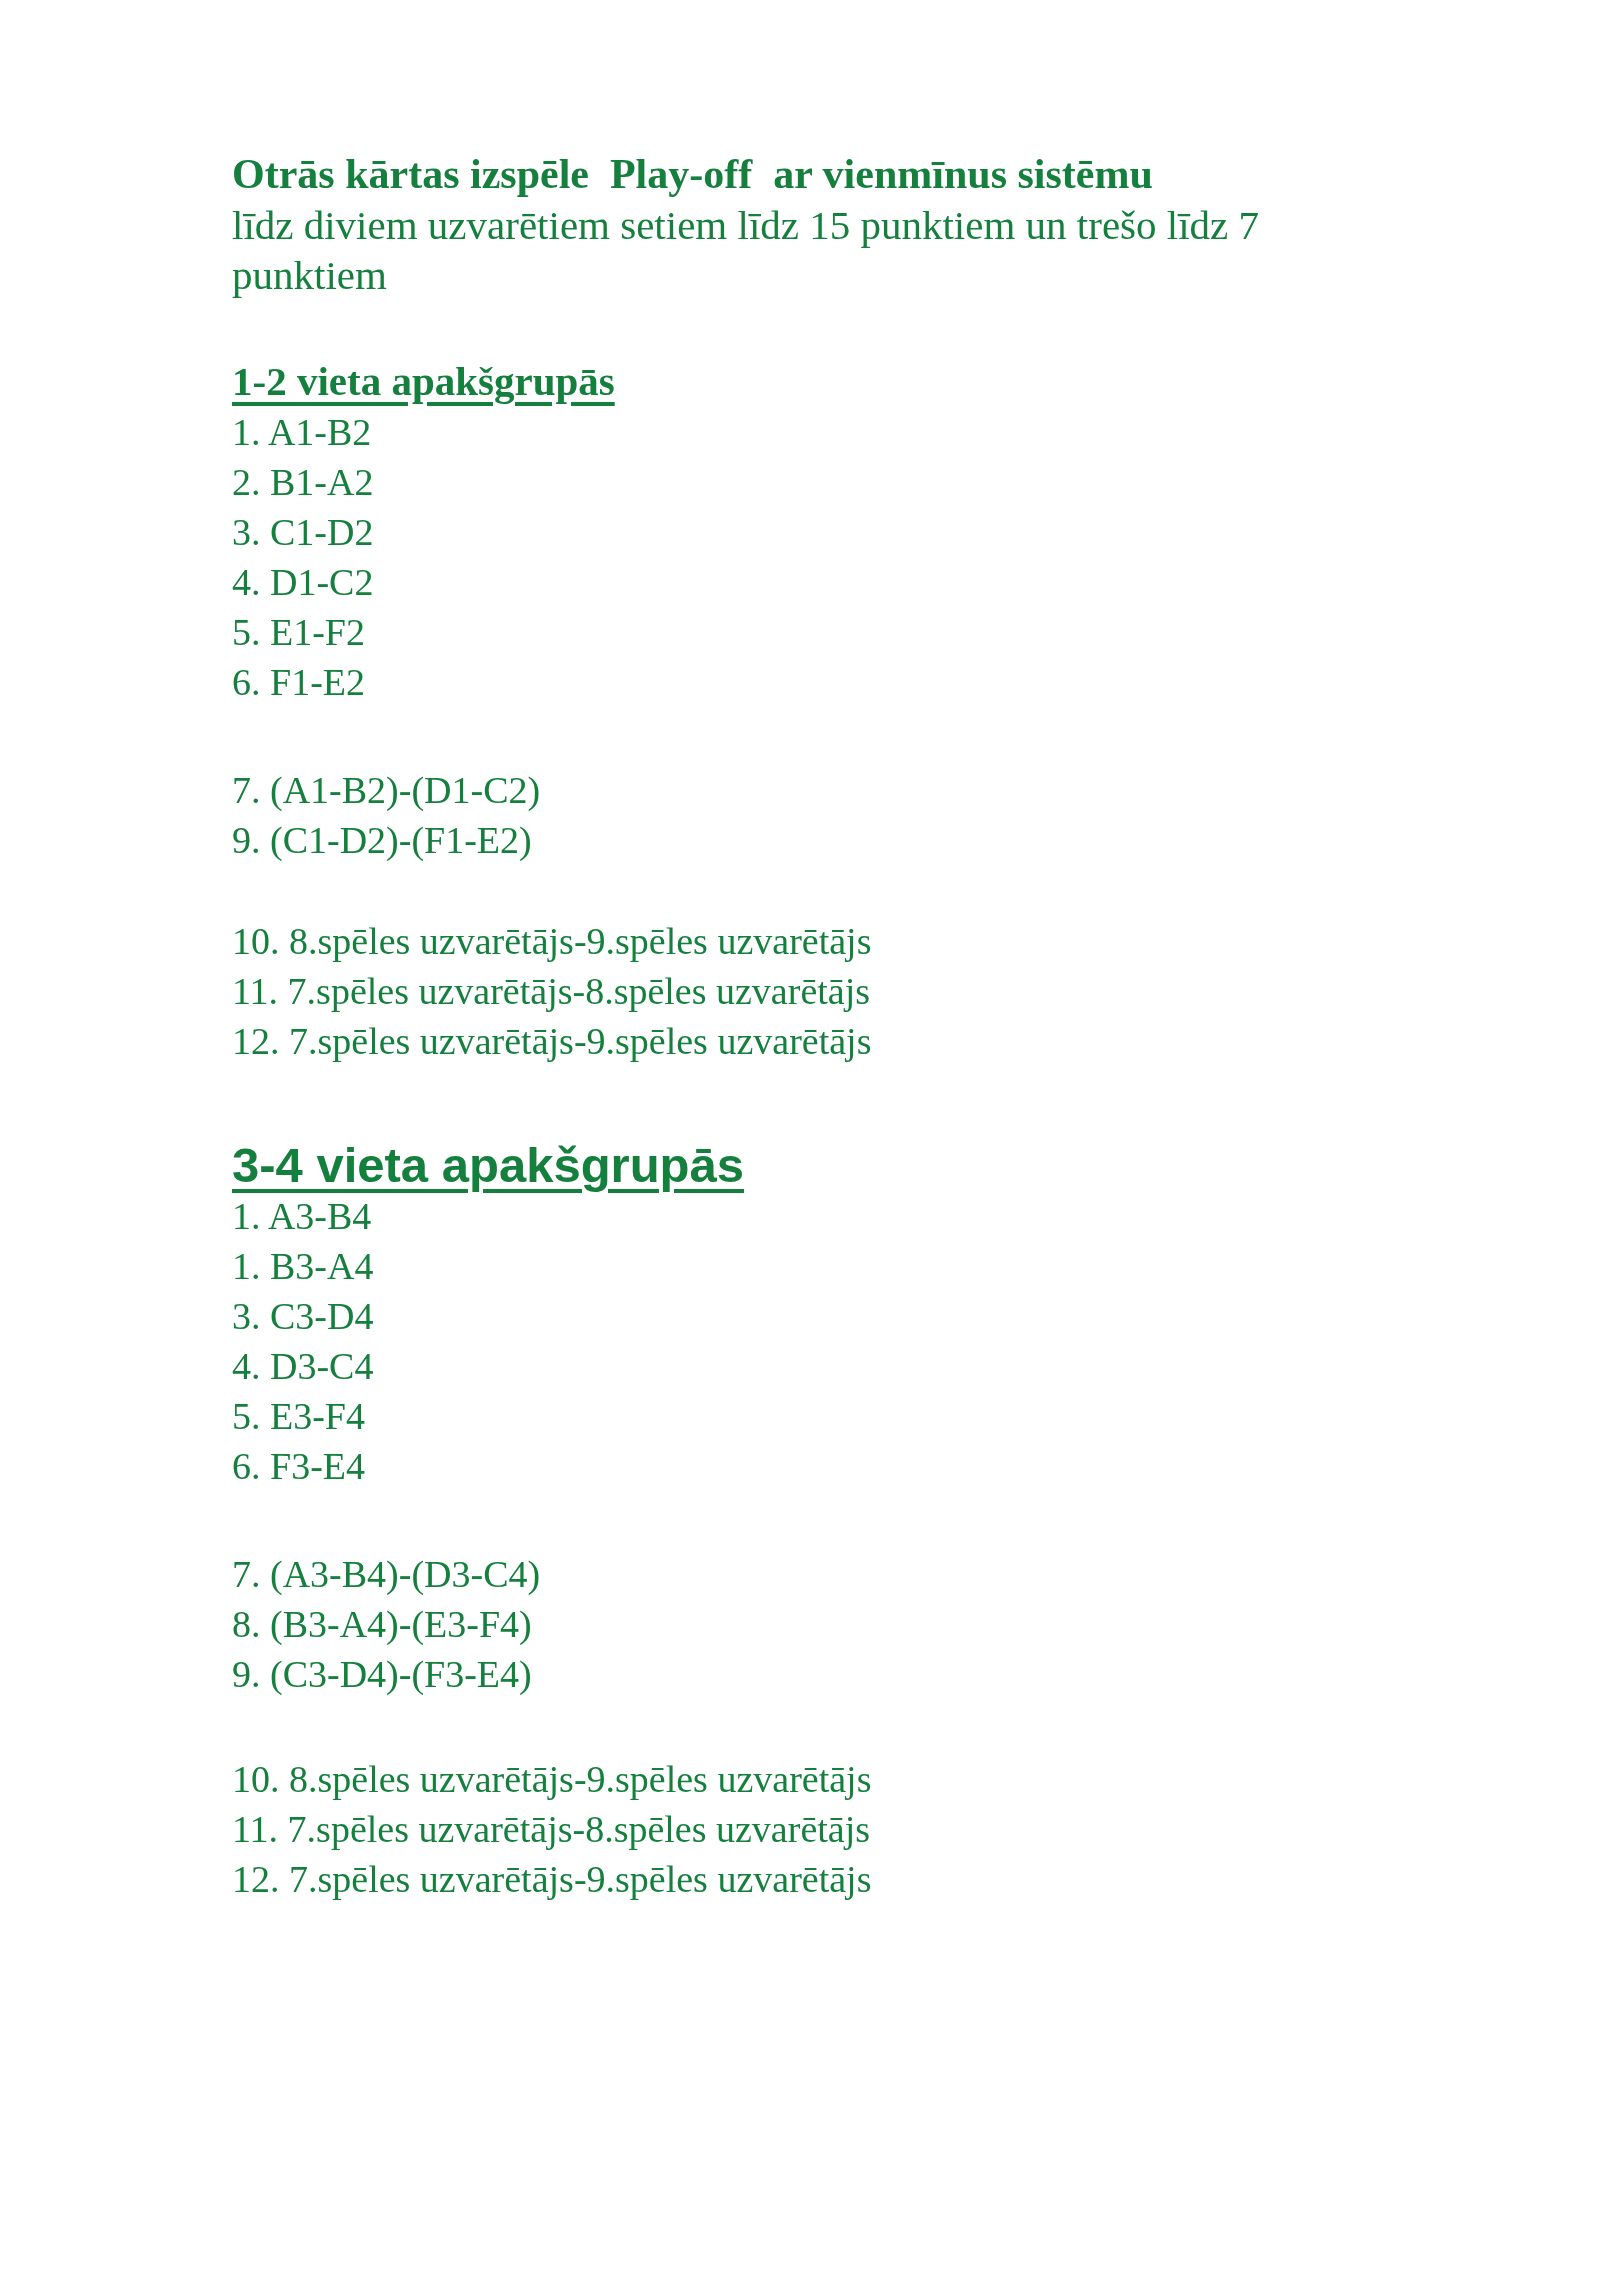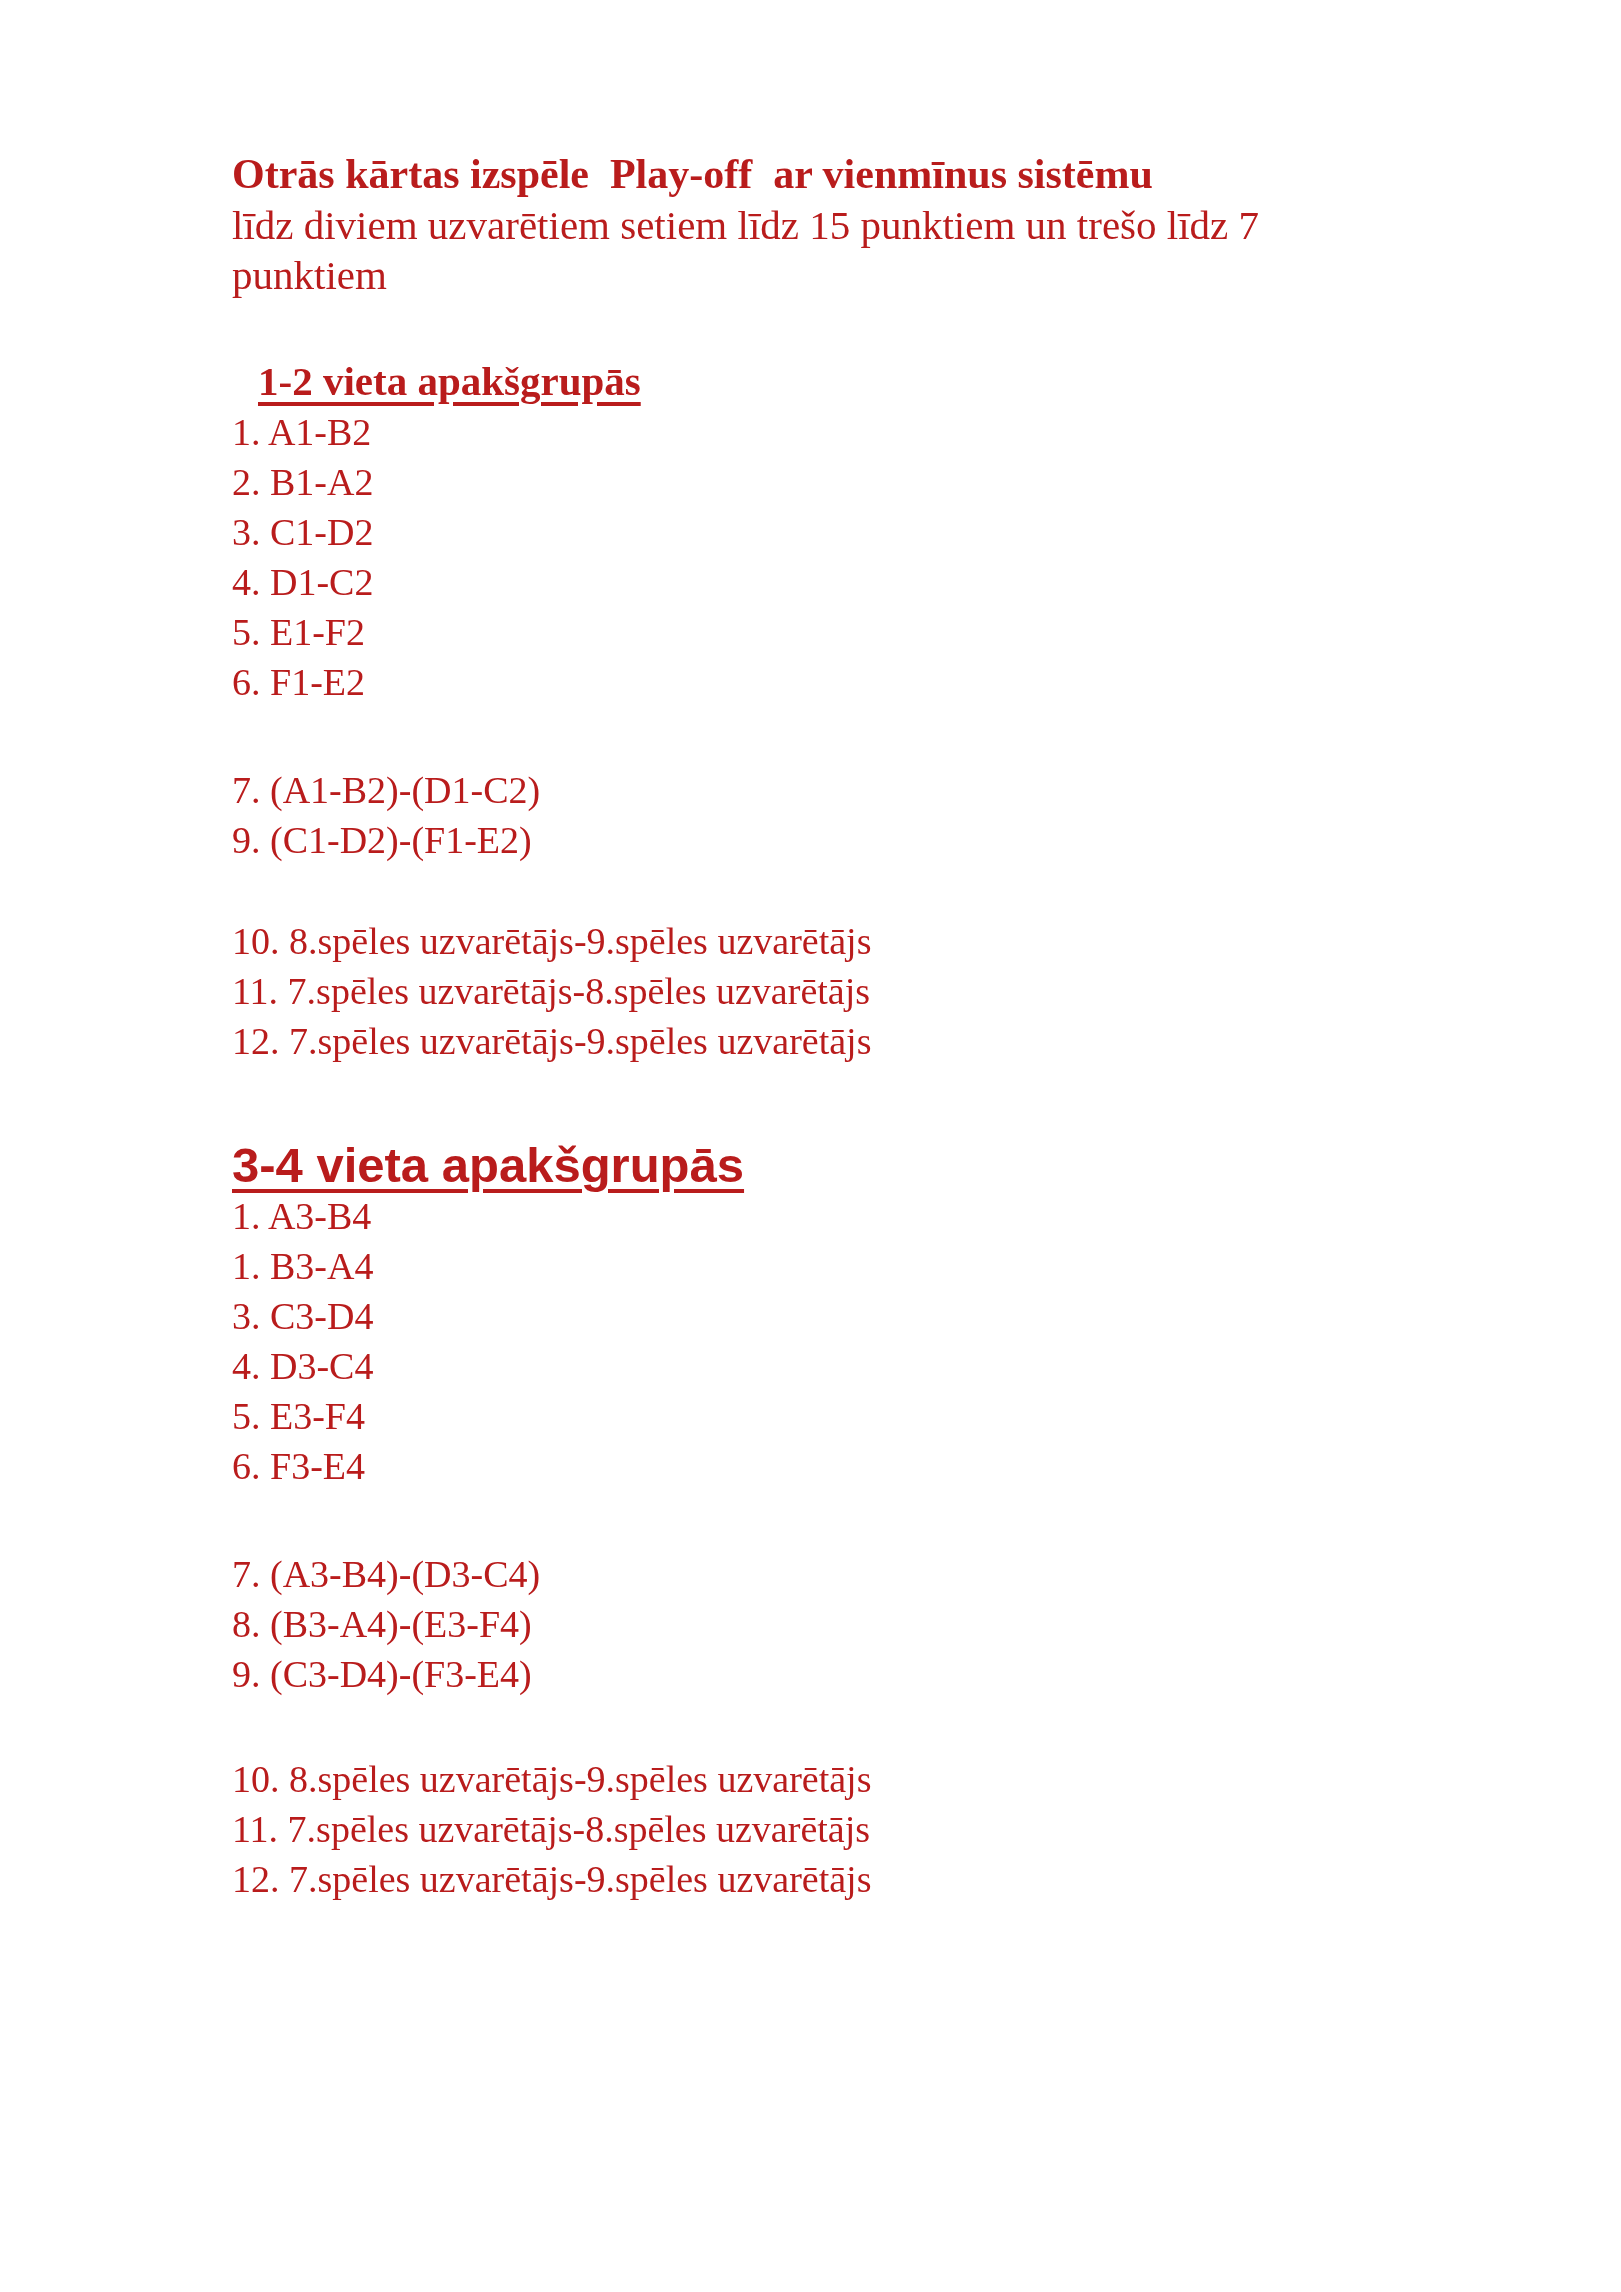--- a/index.html
+++ b/index.html
@@ -1,35 +1,35 @@
 <!DOCTYPE html>
 <html><head>
 <meta charset="utf-8">
 <style>
   html,body{margin:0;padding:0;background:#e8e8e8;}
   .page{
     position:relative;
     width:1621px;height:2293px;
     background:#ffffff;
-    color:#b91c1c;
+    color:#15803d;
     font-family:"Liberation Serif",serif;
     overflow:hidden;
     margin:0 auto;
   }
   .content{position:absolute;left:232px;top:149px;width:1196px;}
   .title{
     font-weight:bold;
     font-size:42px;
     line-height:51px;
     white-space:pre-wrap;
   }
   .sub{font-size:41px;line-height:50px;white-space:pre-wrap;}
   .heading-serif{
     margin-top:56px;
-    font-size:41px;line-height:51px;font-weight:bold;margin-left:26px;
+    font-size:41px;line-height:51px;font-weight:bold;
   }
   .heading-serif span{
     text-decoration:underline;
     text-decoration-thickness:3.9px;
     text-underline-offset:6.9px;
   }
   .heading-sans{
     margin-top:74px;
     font-family:"Liberation Sans",sans-serif;
     font-size:49px;line-height:51px;font-weight:bold;

